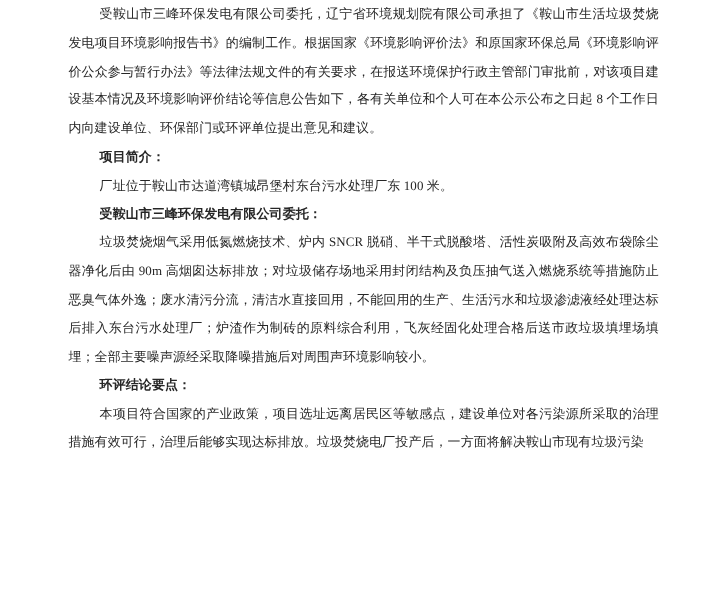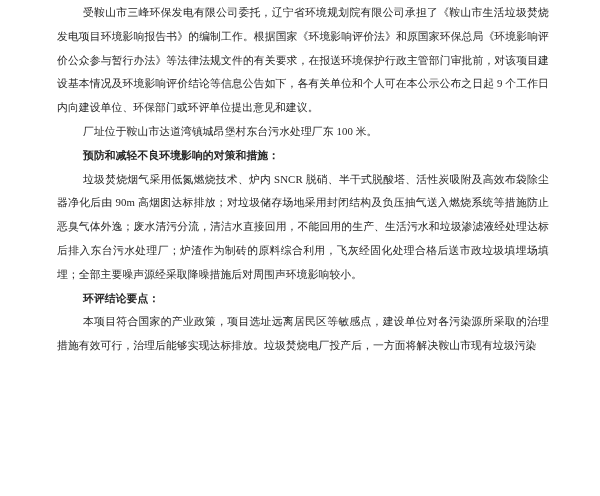--- a/index.html
+++ b/index.html
@@ -38,25 +38,26 @@
     font-weight: 700;
     text-align: left;
   }
 </style>
 </head>
 <body>
 
 <div class="page">
   <div class="doc">
 
-    <p>受鞍山市三峰环保发电有限公司委托，辽宁省环境规划院有限公司承担了《鞍山市生活垃圾焚烧发电项目环境影响报告书》的编制工作。根据国家《环境影响评价法》和原国家环保总局《环境影响评价公众参与暂行办法》等法律法规文件的有关要求，在报送环境保护行政主管部门审批前，对该项目建设基本情况及环境影响评价结论等信息公告如下，各有关单位和个人可在本公示公布之日起 9 个工作日内向建设单位、环保部门或环评单位提出意见和建议。</p>
+    <p>受鞍山市三峰环保发电有限公司委托，辽宁省环境规划院有限公司承担了《鞍山市生活垃圾焚烧发电项目环境影响报告书》的编制工作。根据国家《环境影响评价法》和原国家环保总局《环境影响评价公众参与暂行办法》等法律法规文件的有关要求，在报送环境保护行政主管部门审批前，对该项目建设基本情况及环境影响评价结论等信息公告如下，各有关单位和个人可在本公示公布之日起 8 个工作日内向建设单位、环保部门或环评单位提出意见和建议。</p>
 
+    <div class="hd">项目简介：</div>
 
     <p>厂址位于鞍山市达道湾镇城昂堡村东台污水处理厂东 100 米。</p>
 
-    <div class="hd">预防和减轻不良环境影响的对策和措施：</div>
+    <div class="hd">受鞍山市三峰环保发电有限公司委托：</div>
     <p>垃圾焚烧烟气采用低氮燃烧技术、炉内 SNCR 脱硝、半干式脱酸塔、活性炭吸附及高效布袋除尘器净化后由 90m 高烟囱达标排放；对垃圾储存场地采用封闭结构及负压抽气送入燃烧系统等措施防止恶臭气体外逸；废水清污分流，清洁水直接回用，不能回用的生产、生活污水和垃圾渗滤液经处理达标后排入东台污水处理厂；炉渣作为制砖的原料综合利用，飞灰经固化处理合格后送市政垃圾填埋场填埋；全部主要噪声源经采取降噪措施后对周围声环境影响较小。</p>
 
     <div class="hd">环评结论要点：</div>
     <p>本项目符合国家的产业政策，项目选址远离居民区等敏感点，建设单位对各污染源所采取的治理措施有效可行，治理后能够实现达标排放。垃圾焚烧电厂投产后，一方面将解决鞍山市现有垃圾污染</p>
 
   </div>
 </div>
 
 </body></html>

